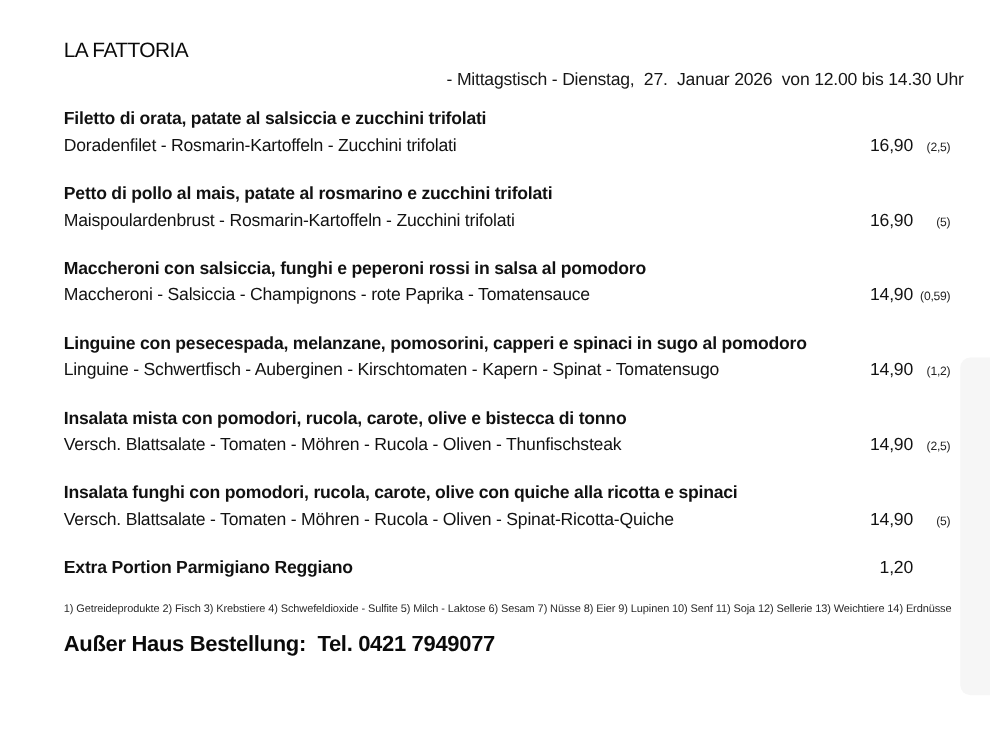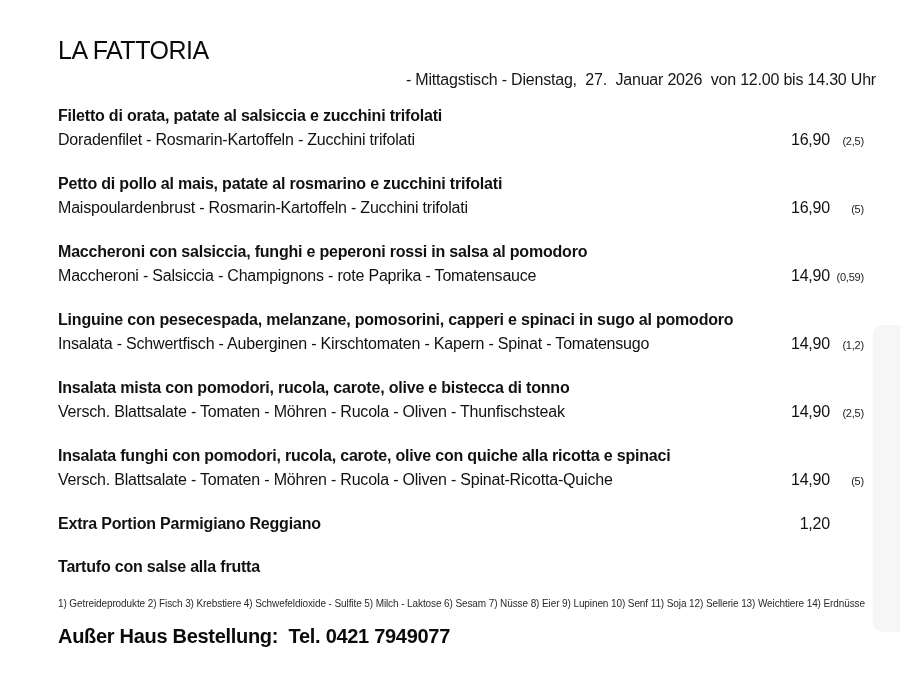--- a/index.html
+++ b/index.html
@@ -6,21 +6,21 @@
   html, body { width: 900px; height: 682px; background: #ffffff; overflow: hidden; }
   body {
     font-family: "Liberation Sans", "DejaVu Sans", sans-serif;
     color: #111111;
     letter-spacing: -0.2px;
     position: relative;
   }
   .doc { padding-top: 36px; position: relative; z-index: 2; }
   .title {
     margin-left: 58px;
-    font-size: 25px;
+    font-size: 19px;
     font-weight: 400;
     letter-spacing: -0.5px;
     color: #0a0a0a;
   }
   .subtitle {
     text-align: right;
     margin-right: 24px;
     margin-top: 6px;
     font-size: 16px;
     white-space: pre;
@@ -134,21 +134,21 @@
         <span class="price-block">
           <span class="price-num">14,90</span>
           <span class="price-allerg">(0,59)</span>
         </span>
       </div>
     </div>
 
     <div class="item">
       <div class="line-it">Linguine con pesecespada, melanzane, pomosorini, capperi e spinaci in sugo al pomodoro</div>
       <div class="line-de">
-        <span>Insalata - Schwertfisch - Auberginen - Kirschtomaten - Kapern - Spinat - Tomatensugo</span>
+        <span>Linguine - Schwertfisch - Auberginen - Kirschtomaten - Kapern - Spinat - Tomatensugo</span>
         <span class="price-block">
           <span class="price-num">14,90</span>
           <span class="price-allerg">(1,2)</span>
         </span>
       </div>
     </div>
 
     <div class="item">
       <div class="line-it">Insalata mista con pomodori, rucola, carote, olive e bistecca di tonno</div>
       <div class="line-de">
@@ -175,21 +175,20 @@
       <div class="line-single">
         <span class="dish-name">Extra Portion Parmigiano Reggiano</span>
         <span class="price-block">
           <span class="price-num">1,20</span>
           <span class="price-allerg"></span>
         </span>
       </div>
     </div>
 
     <div class="item">
-      <div class="line-it">Tartufo con salse alla frutta</div>
     </div>
 
   </div>
 
   <div class="footnote">1) Getreideprodukte 2) Fisch 3) Krebstiere 4) Schwefeldioxide - Sulfite 5) Milch - Laktose 6) Sesam 7) Nüsse 8) Eier 9) Lupinen 10) Senf 11) Soja 12) Sellerie 13) Weichtiere 14) Erdnüsse</div>
 
   <div class="order-line">Außer Haus Bestellung:  Tel. 0421 7949077</div>
 
 </div>
 

